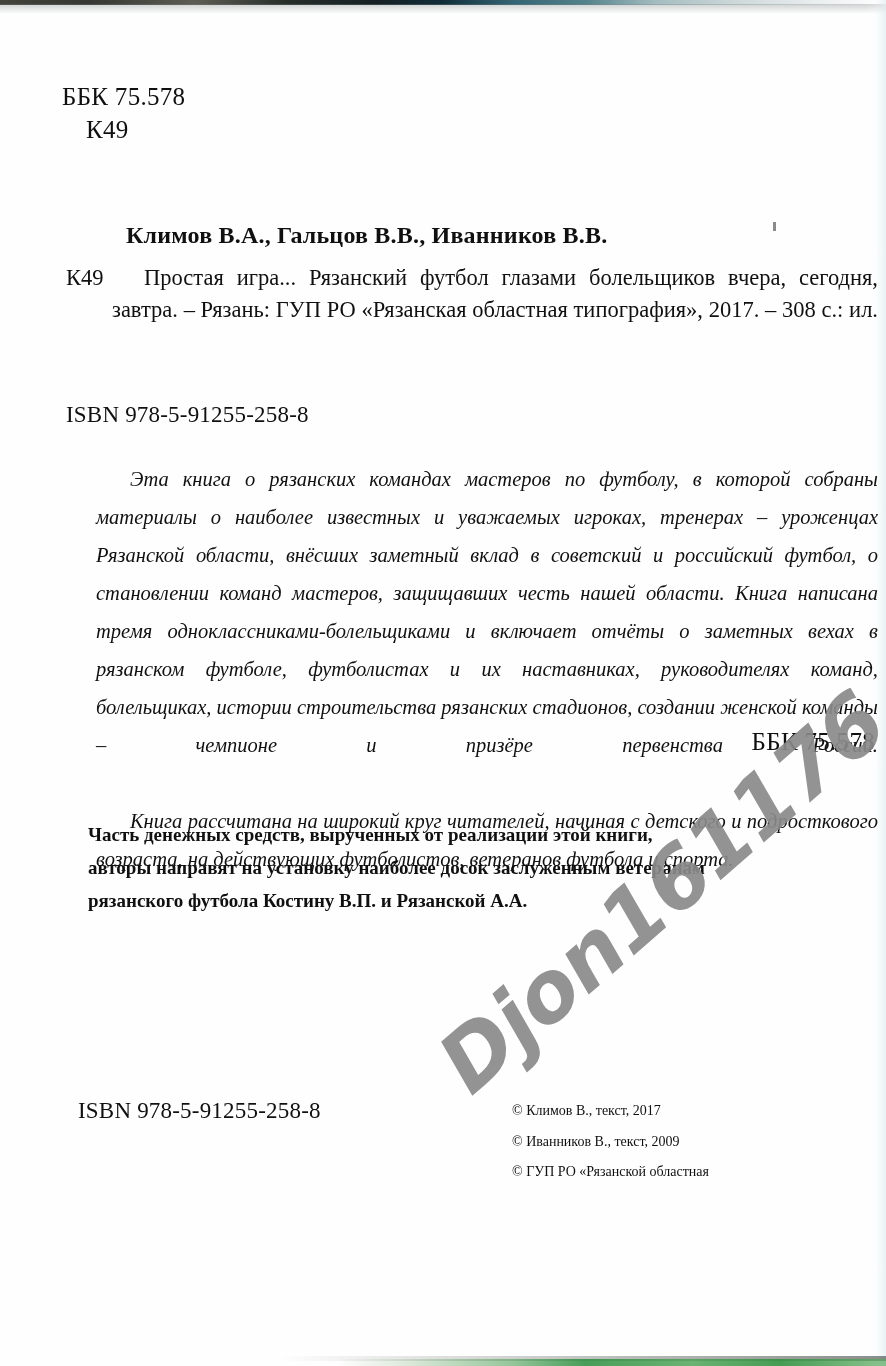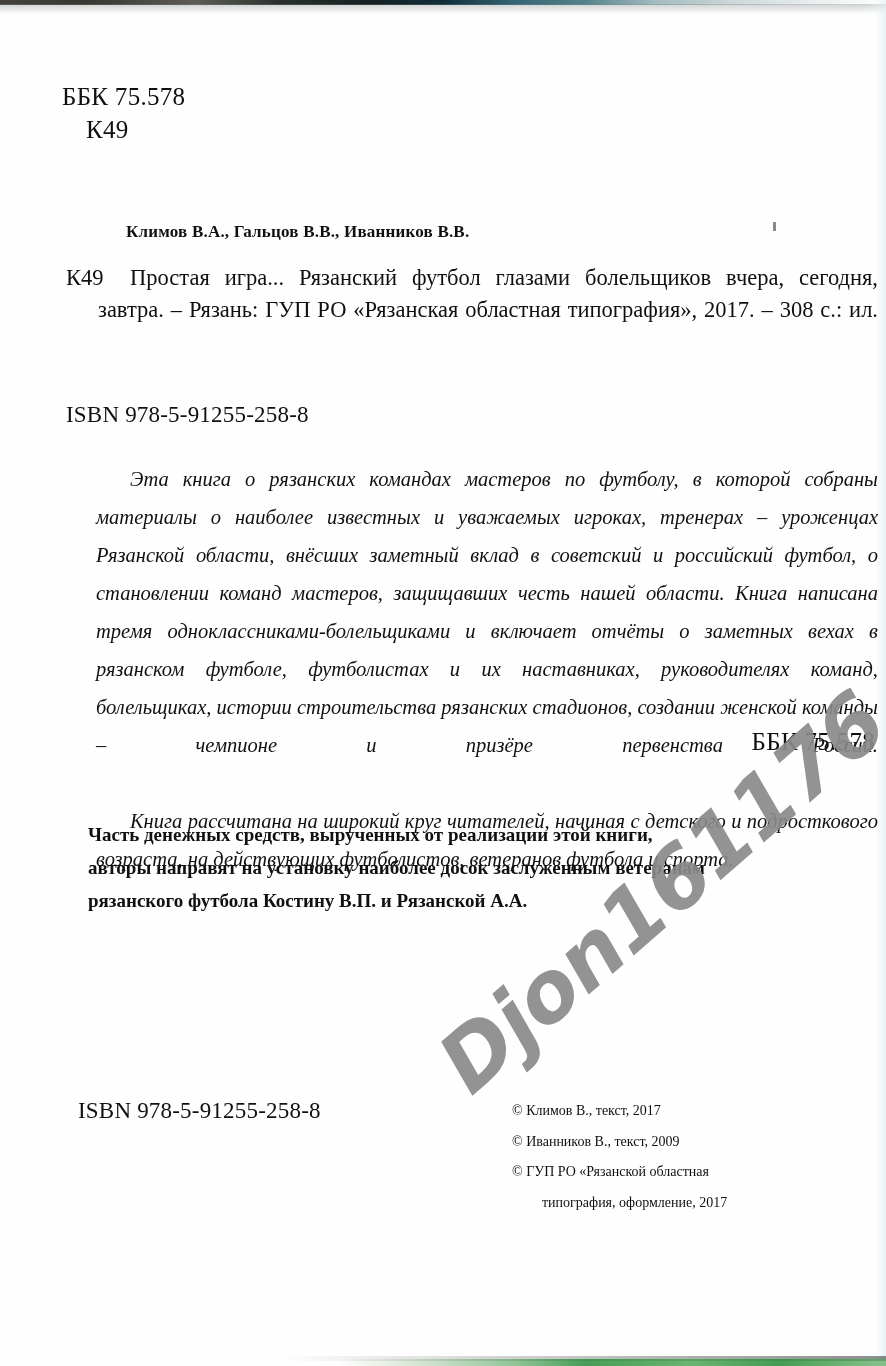--- a/index.html
+++ b/index.html
@@ -108,41 +108,41 @@
   .bbk-top .line2 {
     display: block;
     padding-left: 24px;
   }
 
   .authors {
     position: absolute;
     left: 126px;
     top: 222px;
     font-weight: bold;
-    font-size: 17px;
+    font-size: 24px;
     letter-spacing: 0.2px;
     white-space: nowrap;
   }
 
   .biblio {
     position: absolute;
     left: 66px;
     top: 262px;
     width: 812px;
     font-size: 22.5px;
     line-height: 31.5px;
   }
   .biblio .code {
     position: absolute;
     left: 0;
     top: 0;
     width: 70px;
   }
   .biblio .body {
-    margin-left: 32px;
+    margin-left: 46px;
     text-align: justify;
     text-indent: 32px;
     text-justify: inter-word;
     font-family: Liberation Serif, serif;
   }
   .biblio .body::after {
     content: "";
     display: inline-block;
     width: 100%;
   }
@@ -264,21 +264,20 @@
       <span>рязанского футбола Костину В.П. и Рязанской А.А.</span>
     </div>
 
 
     <div class="isbn-bottom">ISBN 978-5-91255-258-8</div>
 
     <div class="copyright">
       <span class="row">© Климов В., текст, 2017</span>
       <span class="row">© Иванников В., текст, 2009</span>
       <span class="row">© ГУП РО «Рязанской областная</span>
-      <span class="row cont">типография, оформление, 2017</span>
     </div>
 
   </div>
 
   <div class="speck"></div>
 
   <div class="watermark">Djon161176</div>
 
   <div class="scan-bottom-shadow"></div>
   <div class="scan-bottom-strip"></div>

